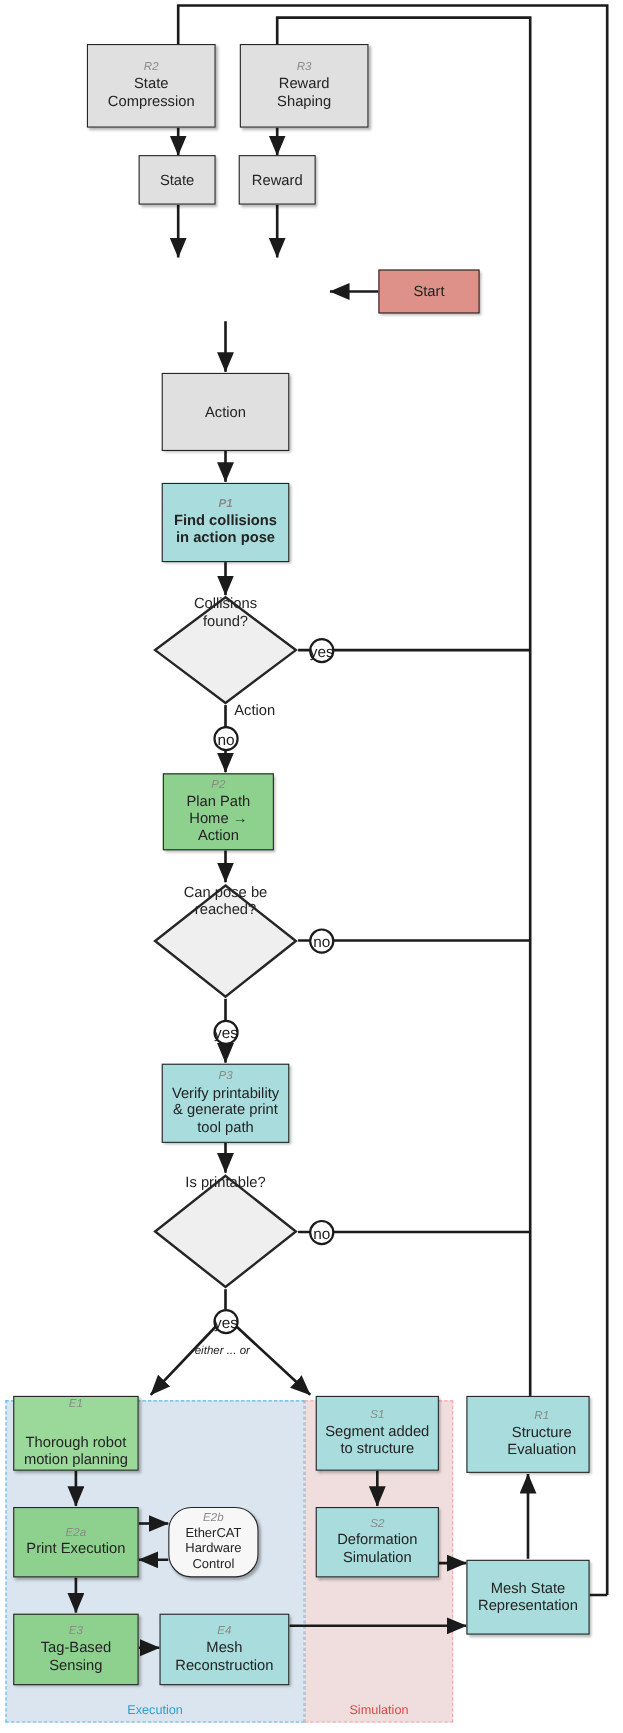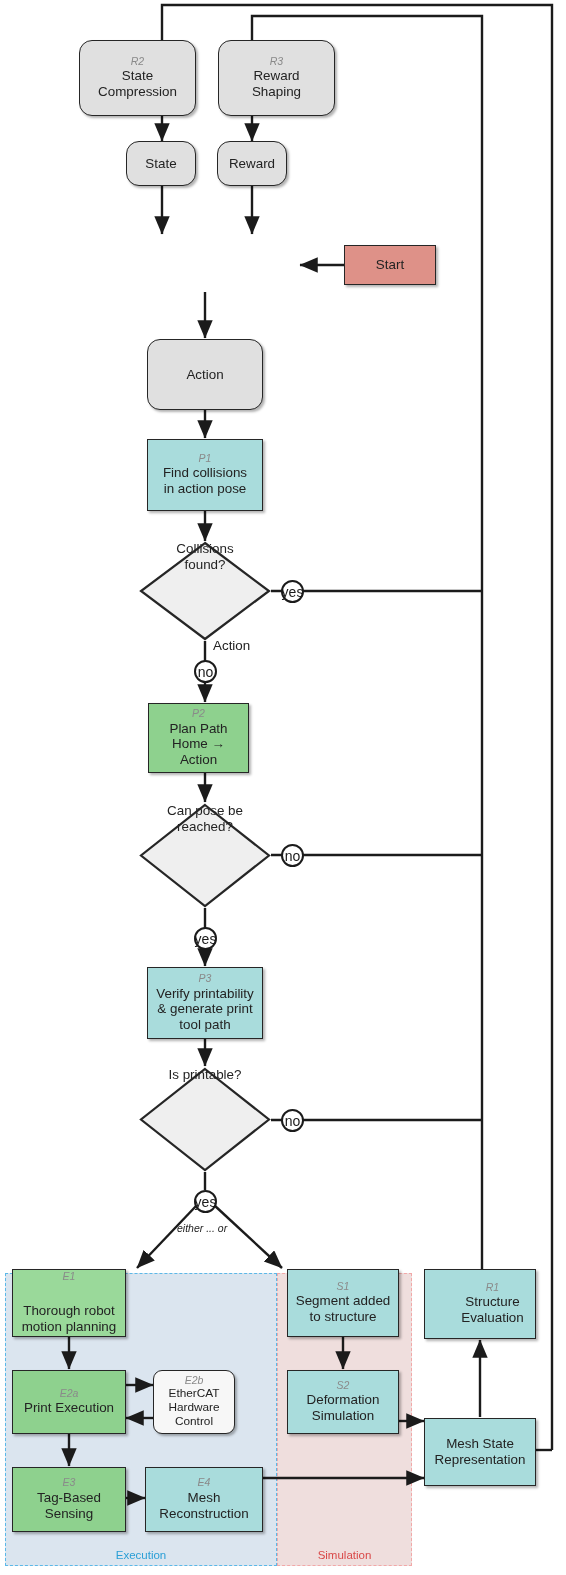--- a/index.html
+++ b/index.html
@@ -39,36 +39,36 @@
     font-size: 10.5px;
     color: #8a8a8a;
     line-height: 1.1;
     margin-bottom: 1px;
   }
   .node .label {
     font-size: 13.4px;
     white-space: pre-line;
     padding: 0 3px;
   }
-  .grey  { background: #e0e0e0; border-radius: 13px; }
+  .grey  { background: #e0e0e0; }
   .cyan  { background: #a9dcdc; }
   .green { background: #8ed18e; }
   .green-light { background: #9ad99a; gap: 20px; }
   .salmon{ background: #de9188; }
   .white { background: #f7f7f7; }
 
   .agent {
     background: #111111;
     background-image: linear-gradient(180deg,#2c2c2c 0%,#151515 45%,#000 100%);
     border-radius: 11px;
     border: 1.6px solid #000;
   }
   .agent .label { color: #ffffff; font-size: 19px; }
 
-  .rounded { border-radius: 9px; }
+  .rounded { border-radius: 21px; }
 
   
   .diamond {
     position: absolute;
     display: flex;
     justify-content: center;
   }
   .diamond .dshape {
     position: absolute;
     left: 0; top: 0;
@@ -235,21 +235,21 @@
 
 
   <div class="node salmon" style="left:344px; top:245px; width:92px; height:40px;">
     <div class="label">Start</div>
   </div>
 
   <div class="node grey" style="left:147px; top:339px; width:116px; height:71px;">
     <div class="label">Action</div>
   </div>
 
-  <div class="node cyan" style="left:147px; top:439px; width:116px; height:72px;">
+  <div class="node cyan" style="left:147px; top:439px; width:116px; height:72px;font-weight:bold;">
     <div class="tag">P1</div>
     <div class="label">Find collisions
 in action pose</div>
   </div>
 
   <div class="node green" style="left:148px; top:703px; width:101px; height:70px;">
     <div class="tag">P2</div>
     <div class="label">Plan Path
 Home → Action</div>
   </div>

